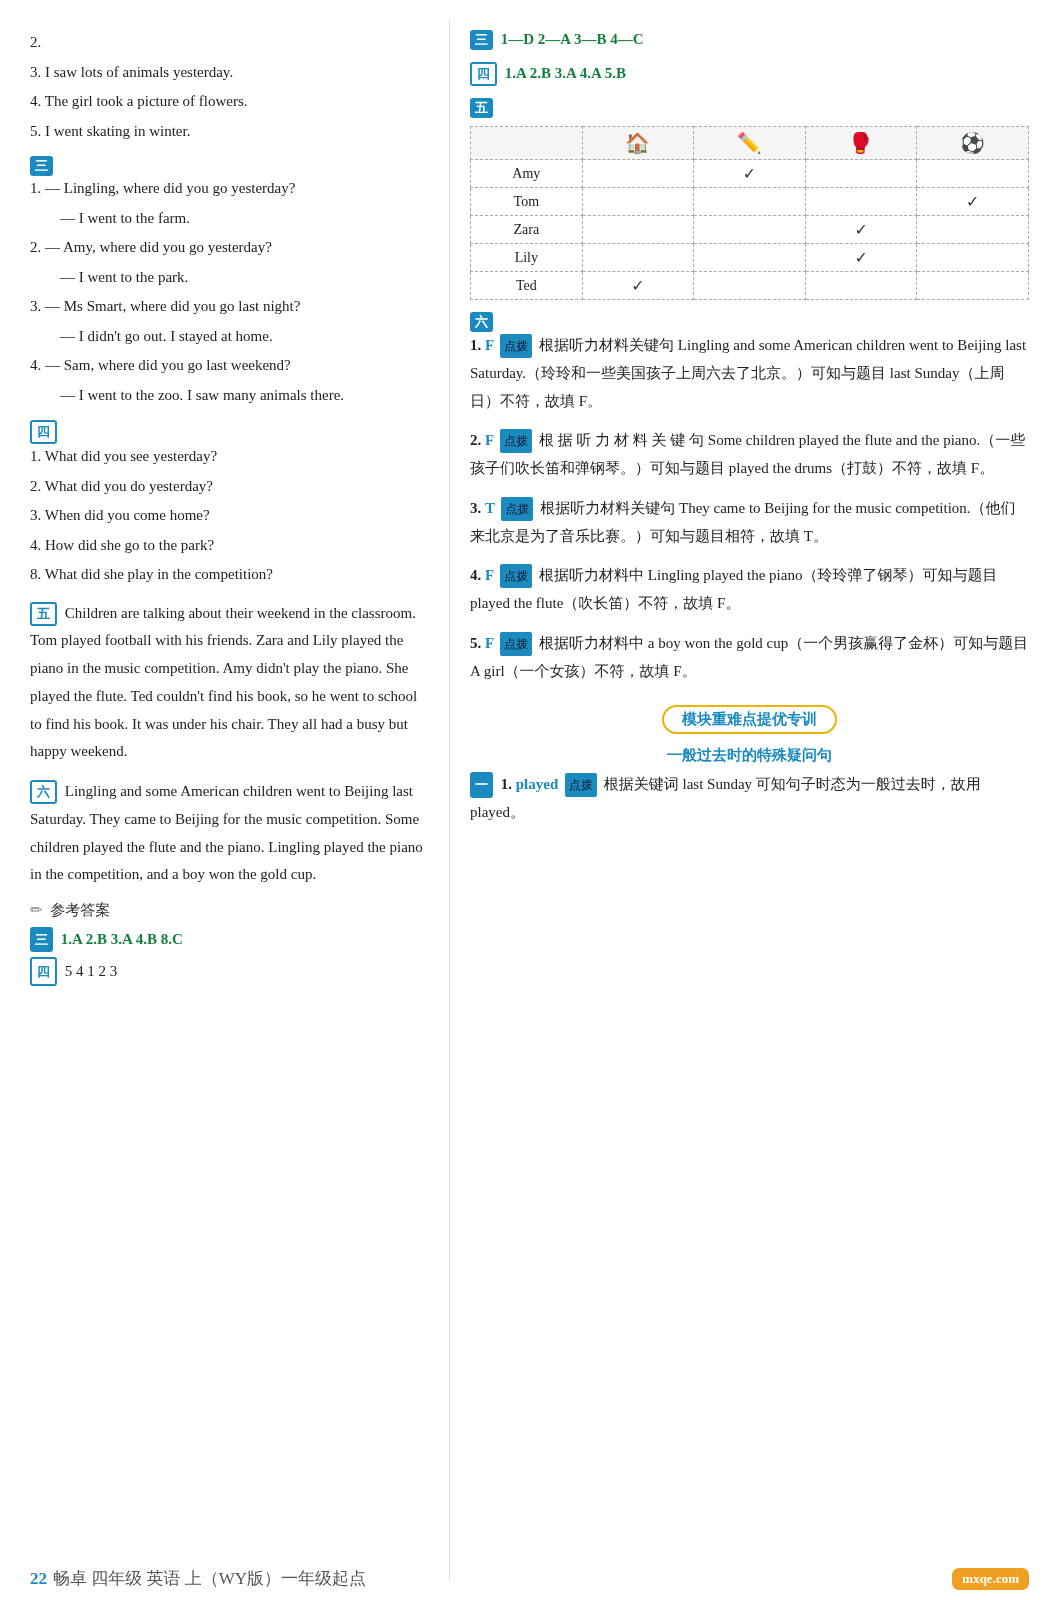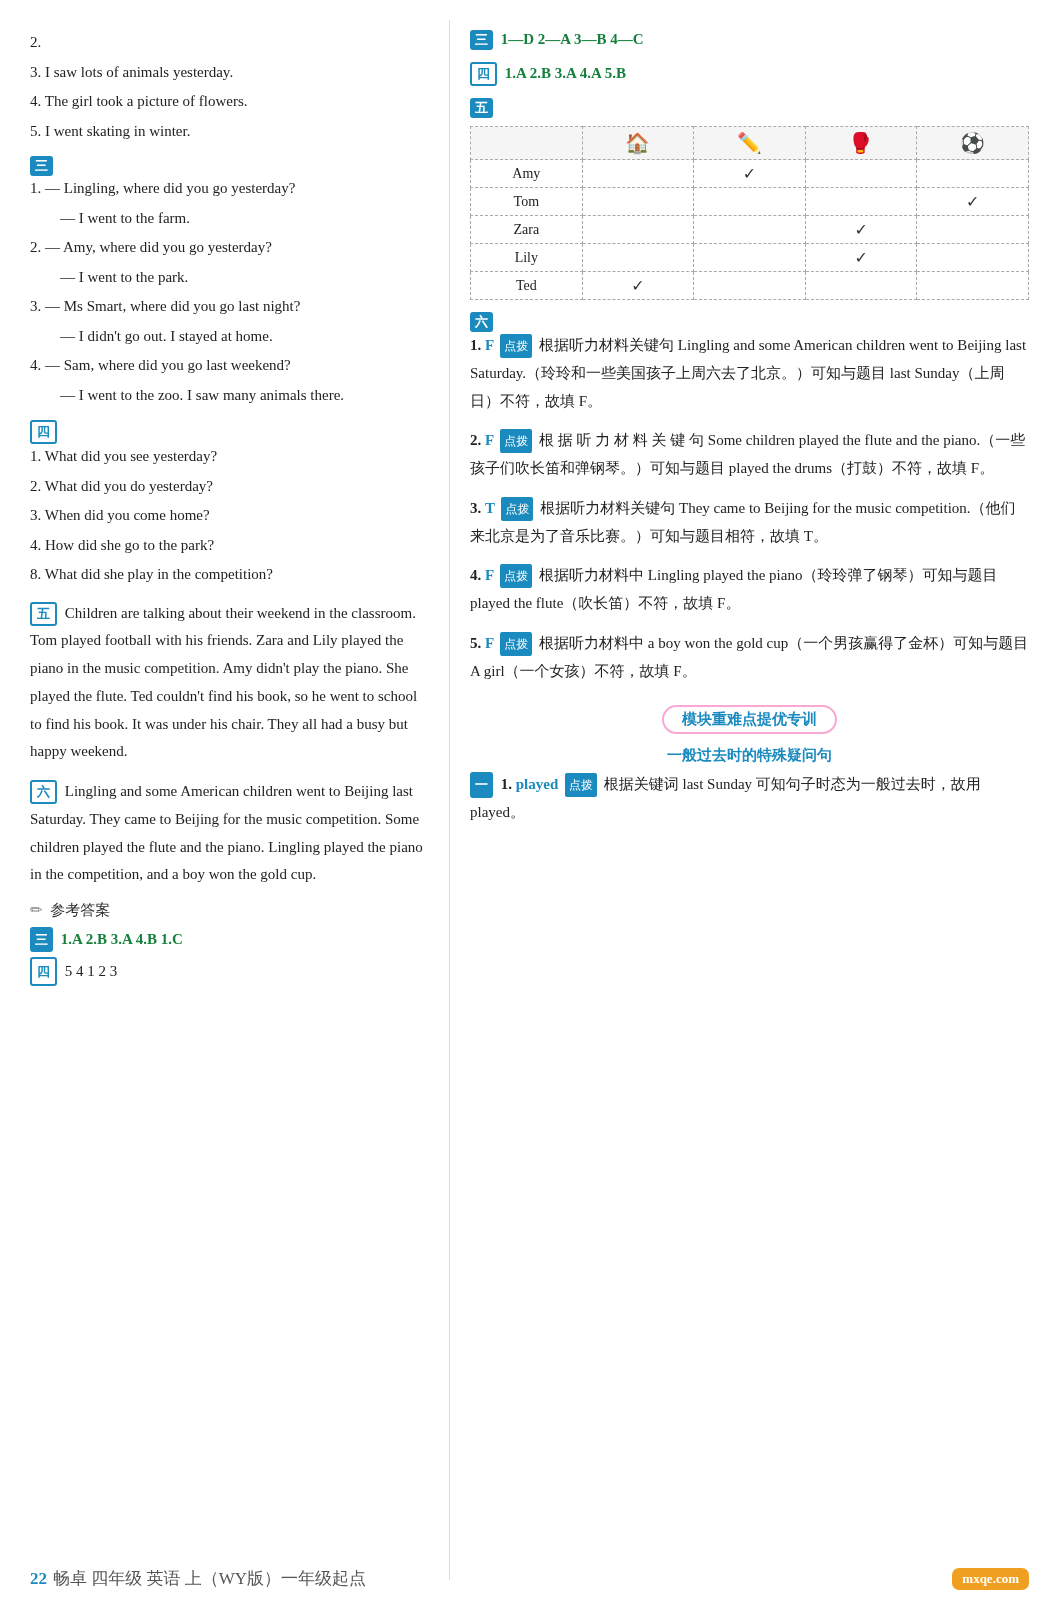--- a/index.html
+++ b/index.html
@@ -85,21 +85,21 @@
     .check-table th {
       background: #f5f5f5;
     }
     .check-icon {
       font-size: 16px;
       color: #333;
     }
     .tip-label {
       display: inline-block;
       background: #1a8abf;
-      color: #ffffff;
+      color: #0f172a;
       font-size: 12px;
       padding: 1px 4px;
       border-radius: 2px;
       margin: 0 3px;
     }
     .answer-num {
       font-weight: bold;
       color: #222;
     }
     .answer-val {
@@ -147,21 +147,21 @@
     }
     .watermark-box {
       background: #f0a020;
       color: #fff;
       font-size: 13px;
       font-weight: bold;
       padding: 3px 10px;
       border-radius: 7px;
     }
     .module-title-box {
-      border: 2px solid #f9a8d4;
+      border: 2px solid #eab308;
       border-radius: 20px;
       display: inline-block;
       padding: 3px 18px;
       color: #1a8abf;
       font-size: 15px;
       font-weight: bold;
       margin: 8px 0 6px 0;
     }
     .sub-title-blue {
       color: #1a8abf;
@@ -230,21 +230,21 @@
       <span class="passage-block" style="display:inline;">Lingling and some American children went to Beijing last Saturday. They came to Beijing for the music competition. Some children played the flute and the piano. Lingling played the piano in the competition, and a boy won the gold cup.</span>
     </div>
 
     <div class="section">
       <div class="ref-answer-title">
         <span class="ref-pen-icon">✏</span>
         <span style="font-weight:normal;">参考答案</span>
       </div>
       <div class="answer-row">
         <span class="section-icon">三</span>
-        <span class="answer-blue">1.A  2.B  3.A  4.B  1.C</span>
+        <span class="answer-blue">1.A  2.B  3.A  4.B  8.C</span>
       </div>
       <div class="answer-row">
         <span class="section-icon-outline">四</span>
         <span>5  4  1  2  3</span>
       </div>
     </div>
 
     <div class="bottom-bar">
       <span class="page-num">22</span>
       <span>畅卓 四年级 英语 上（WY版）一年级起点</span>

